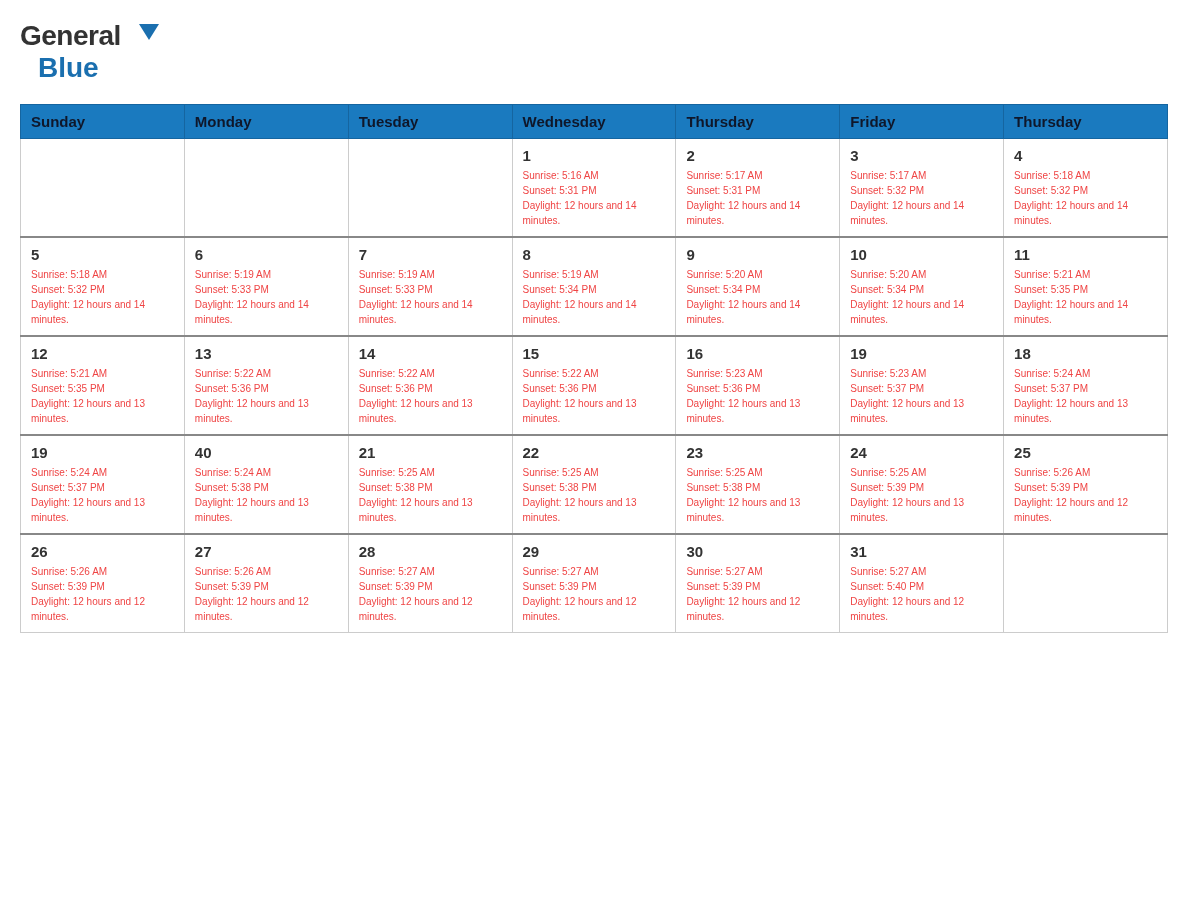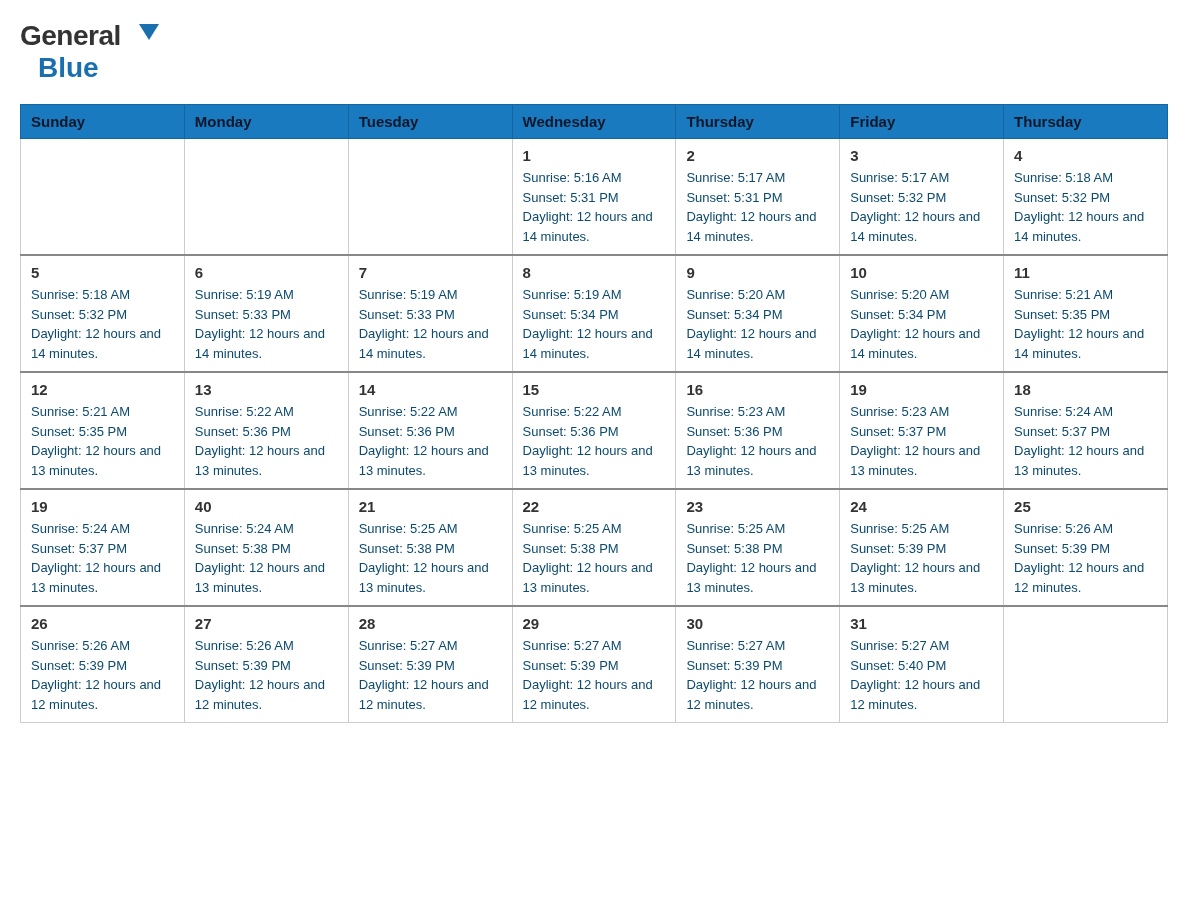--- a/index.html
+++ b/index.html
@@ -83,22 +83,22 @@
       font-size: 13px;
       color: #333;
     }
     .day-number {
       font-size: 15px;
       font-weight: bold;
       color: #333;
       margin-bottom: 4px;
     }
     .day-info {
-      font-size: 13px;
-      color: #0c4a6e;
+      font-size: 10px;
+      color: #ef4444;
       line-height: 1.5;
     }
     .empty-cell {
       background: #fff;
     }
     .row-separator td {
       border-top: 2px solid #888;
     }
   </style>
 </head>

